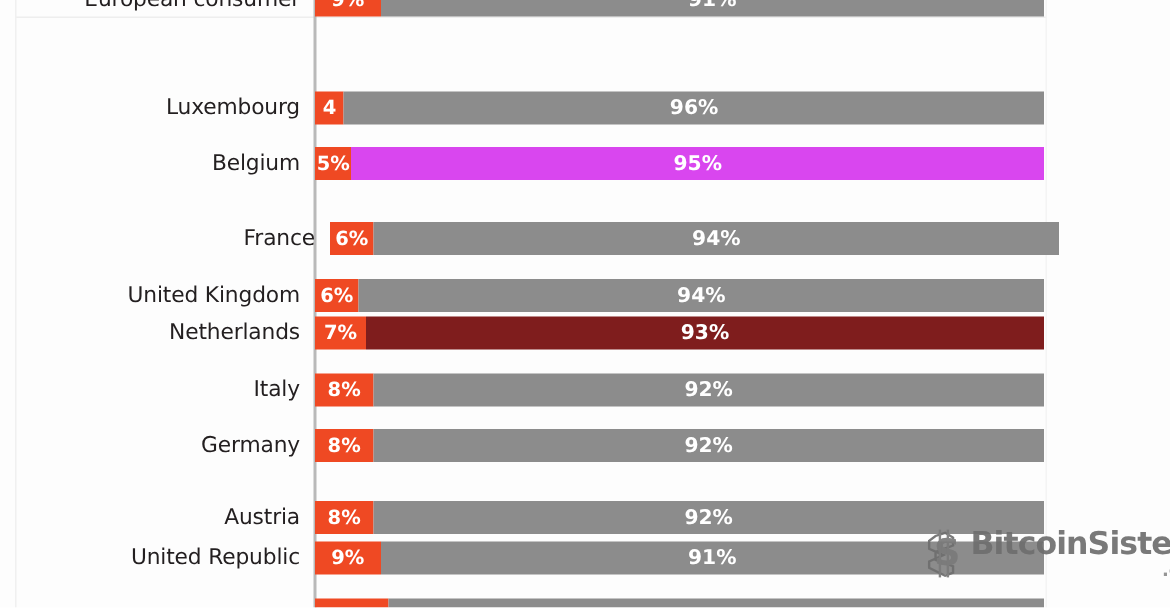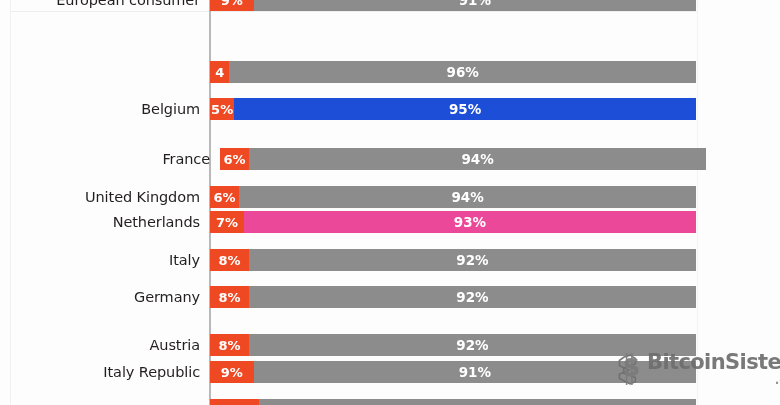--- a/index.html
+++ b/index.html
@@ -185,36 +185,37 @@
         <div class="bar-wrap">
           <div class="seg seg-orange" style="width: 43.74px; background: rgb(239, 73, 35);">
             <span class="seg-label">9%</span>
           </div>
           <div class="seg seg-gray" style="left: 43.74px; width: 442.26px; background: rgb(140, 140, 140);">
             <span class="seg-label">91%</span>
           </div>
         </div>
       </div>
       <div class="row" style="top: 61px;">
+        <div class="row-label">Luxembourg</div>
         <div class="bar-wrap">
           <div class="seg seg-orange" style="width: 19.44px; background: rgb(239, 73, 35);">
             <span class="seg-label">4</span>
           </div>
           <div class="seg seg-gray" style="left: 19.44px; width: 466.56px; background: rgb(140, 140, 140);">
             <span class="seg-label">96%</span>
           </div>
         </div>
       </div>
       <div class="row" style="top: 98px; padding-left: 26px;">
         <div class="row-label">Belgium</div>
         <div class="bar-wrap">
           <div class="seg seg-orange" style="width: 24.3px; background: rgb(239, 73, 35);">
             <span class="seg-label">5%</span>
           </div>
-          <div class="seg seg-gray" style="left: 24.3px; width: 461.7px; background: #1d4ed8;">
+          <div class="seg seg-gray" style="left: 24.3px; width: 461.7px; background: #d946ef;">
             <span class="seg-label">95%</span>
           </div>
         </div>
       </div>
       <div class="row" style="top: 148px; margin-left: 10px;">
         <div class="row-label">France</div>
         <div class="bar-wrap">
           <div class="seg seg-orange" style="width: 29.16px; background: rgb(239, 73, 35);">
             <span class="seg-label">6%</span>
           </div>
@@ -233,21 +234,21 @@
             <span class="seg-label">94%</span>
           </div>
         </div>
       </div>
       <div class="row" style="top: 211px;">
         <div class="row-label">Netherlands</div>
         <div class="bar-wrap">
           <div class="seg seg-orange" style="width: 34.02px; background: rgb(239, 73, 35);">
             <span class="seg-label">7%</span>
           </div>
-          <div class="seg seg-gray" style="left: 34.02px; width: 451.98px; background: #ec4899;">
+          <div class="seg seg-gray" style="left: 34.02px; width: 451.98px; background: #7f1d1d;">
             <span class="seg-label">93%</span>
           </div>
         </div>
       </div>
       <div class="row" style="top: 249px;">
         <div class="row-label">Italy</div>
         <div class="bar-wrap">
           <div class="seg seg-orange" style="width: 38.88px; background: rgb(239, 73, 35);">
             <span class="seg-label">8%</span>
           </div>
@@ -272,21 +273,21 @@
         <div class="bar-wrap">
           <div class="seg seg-orange" style="width: 38.88px; background: rgb(239, 73, 35);">
             <span class="seg-label">8%</span>
           </div>
           <div class="seg seg-gray" style="left: 38.88px; width: 447.12px; background: rgb(140, 140, 140);">
             <span class="seg-label">92%</span>
           </div>
         </div>
       </div>
       <div class="row" style="top: 361px;">
-        <div class="row-label">Italy Republic</div>
+        <div class="row-label">United Republic</div>
         <div class="bar-wrap">
           <div class="seg seg-orange" style="width: 43.74px; background: rgb(239, 73, 35);">
             <span class="seg-label">9%</span>
           </div>
           <div class="seg seg-gray" style="left: 43.74px; width: 442.26px; background: rgb(140, 140, 140);">
             <span class="seg-label">91%</span>
           </div>
         </div>
       </div>
       <div class="row" style="top: 399px;">

